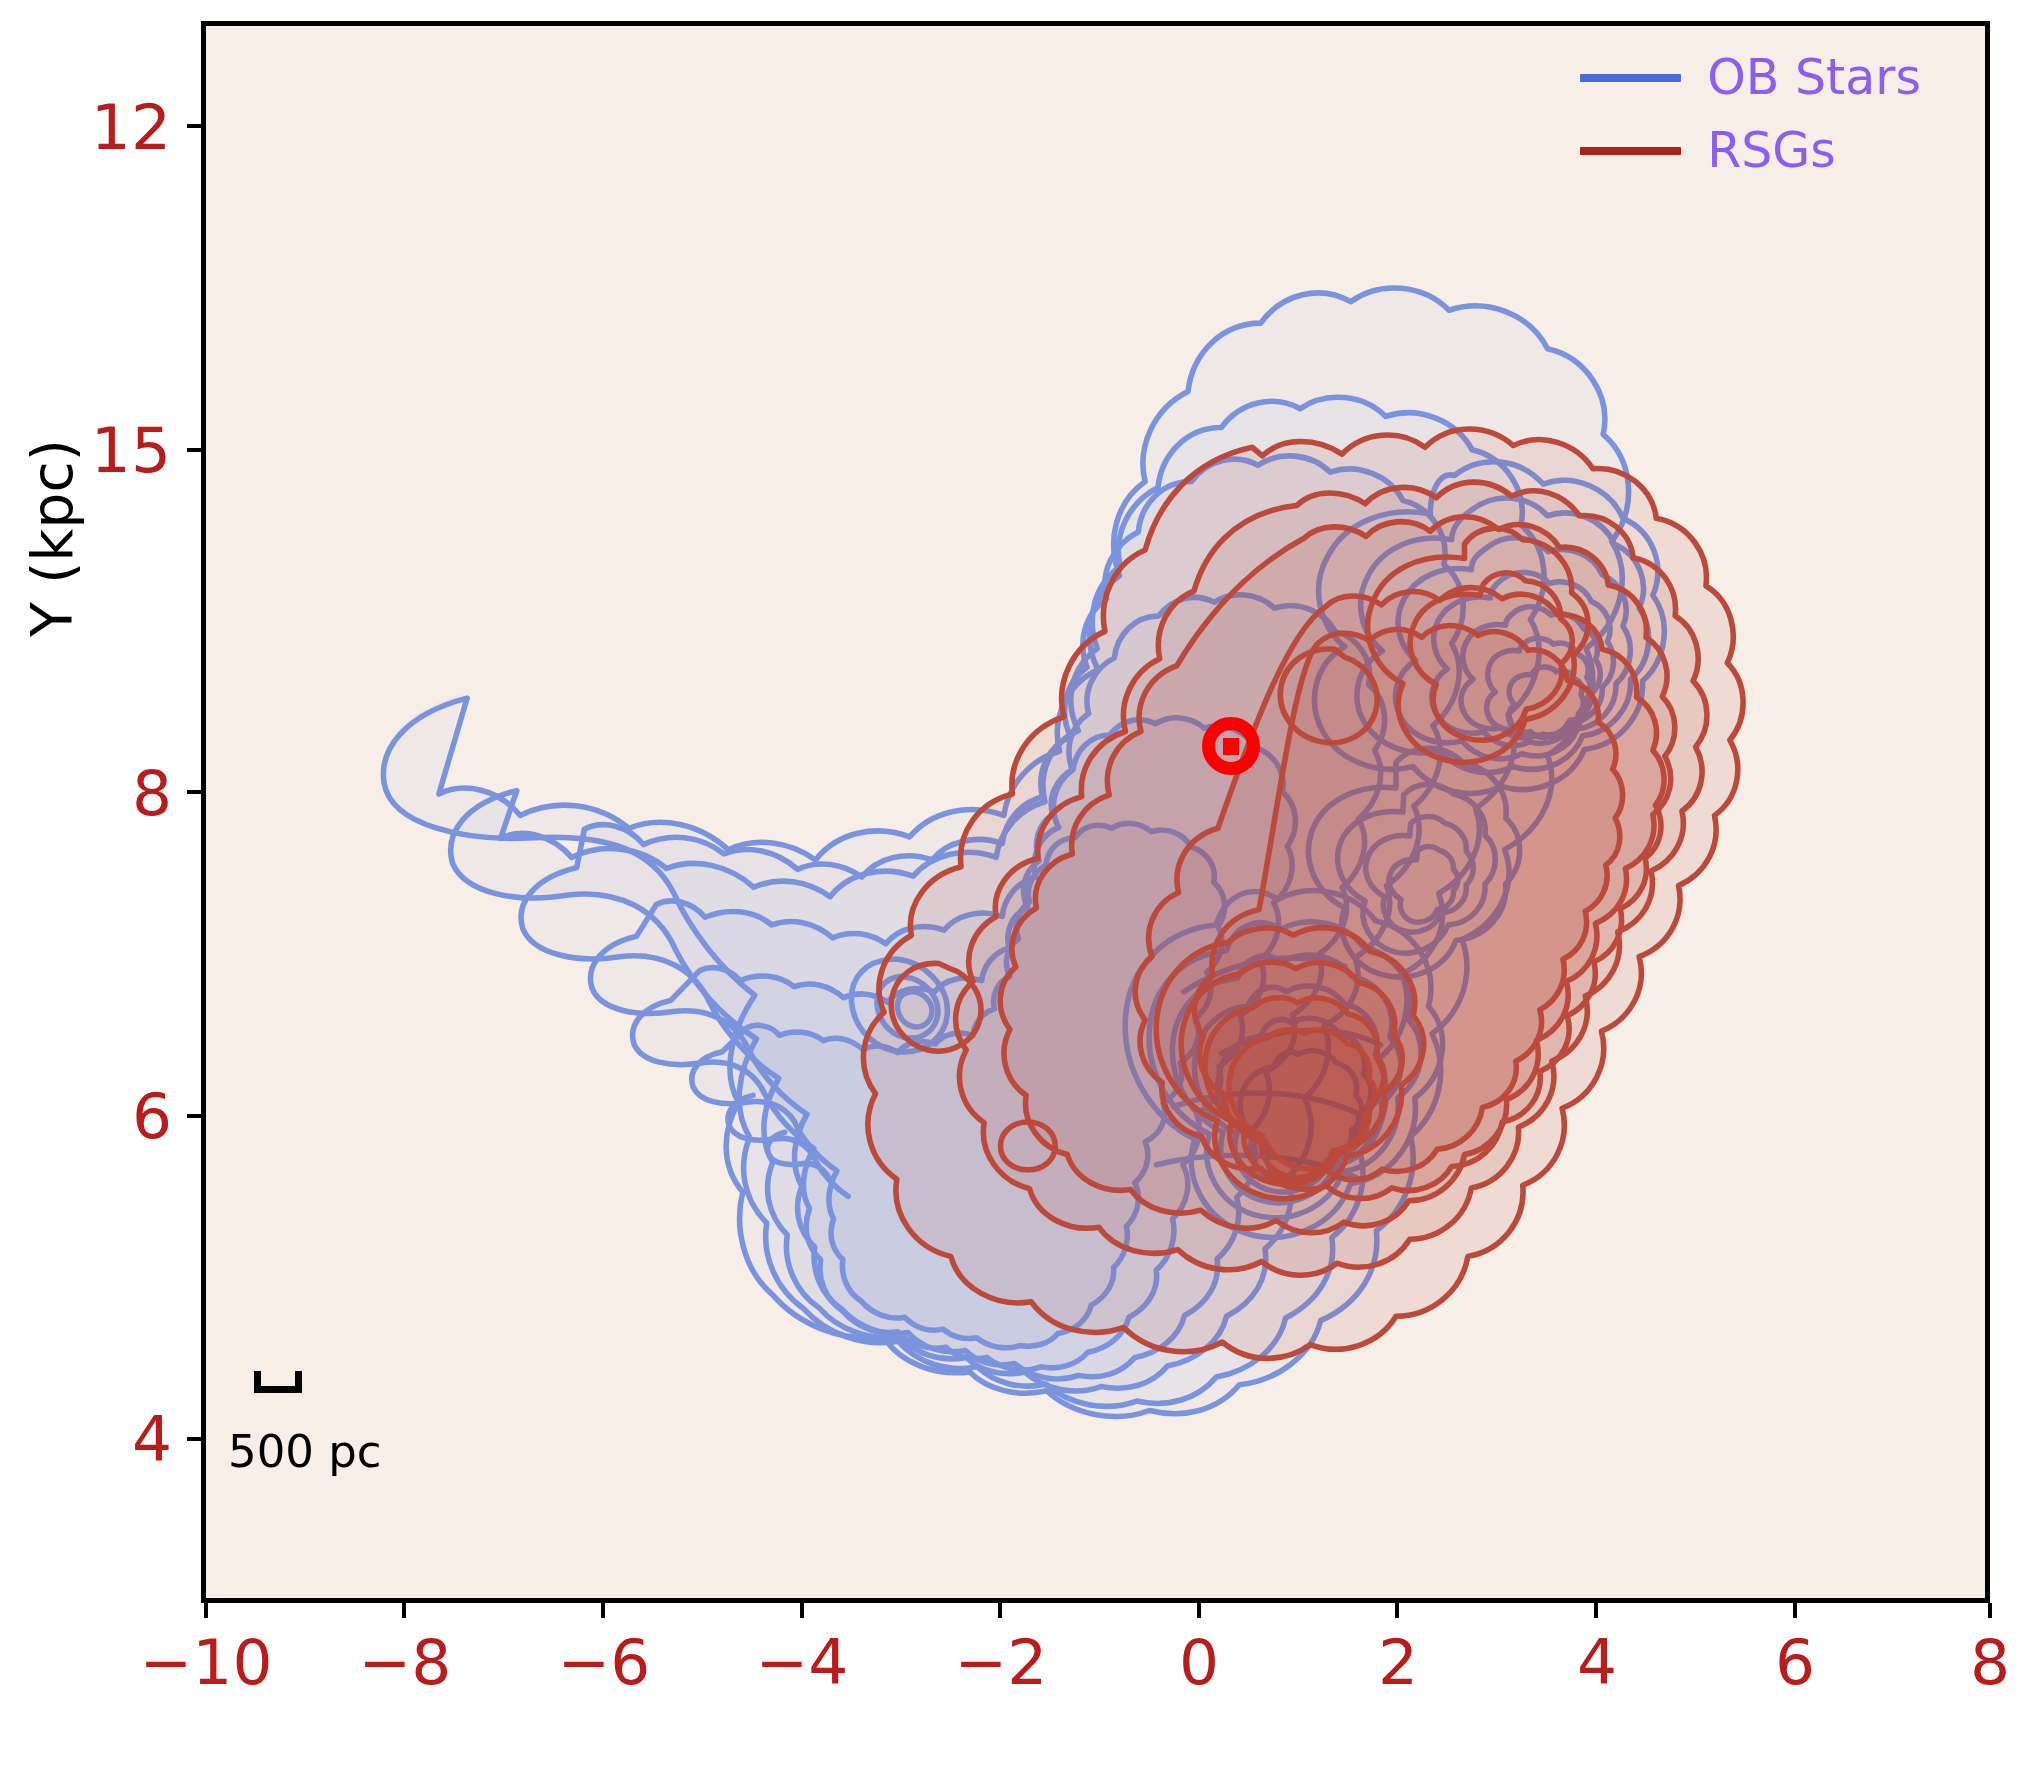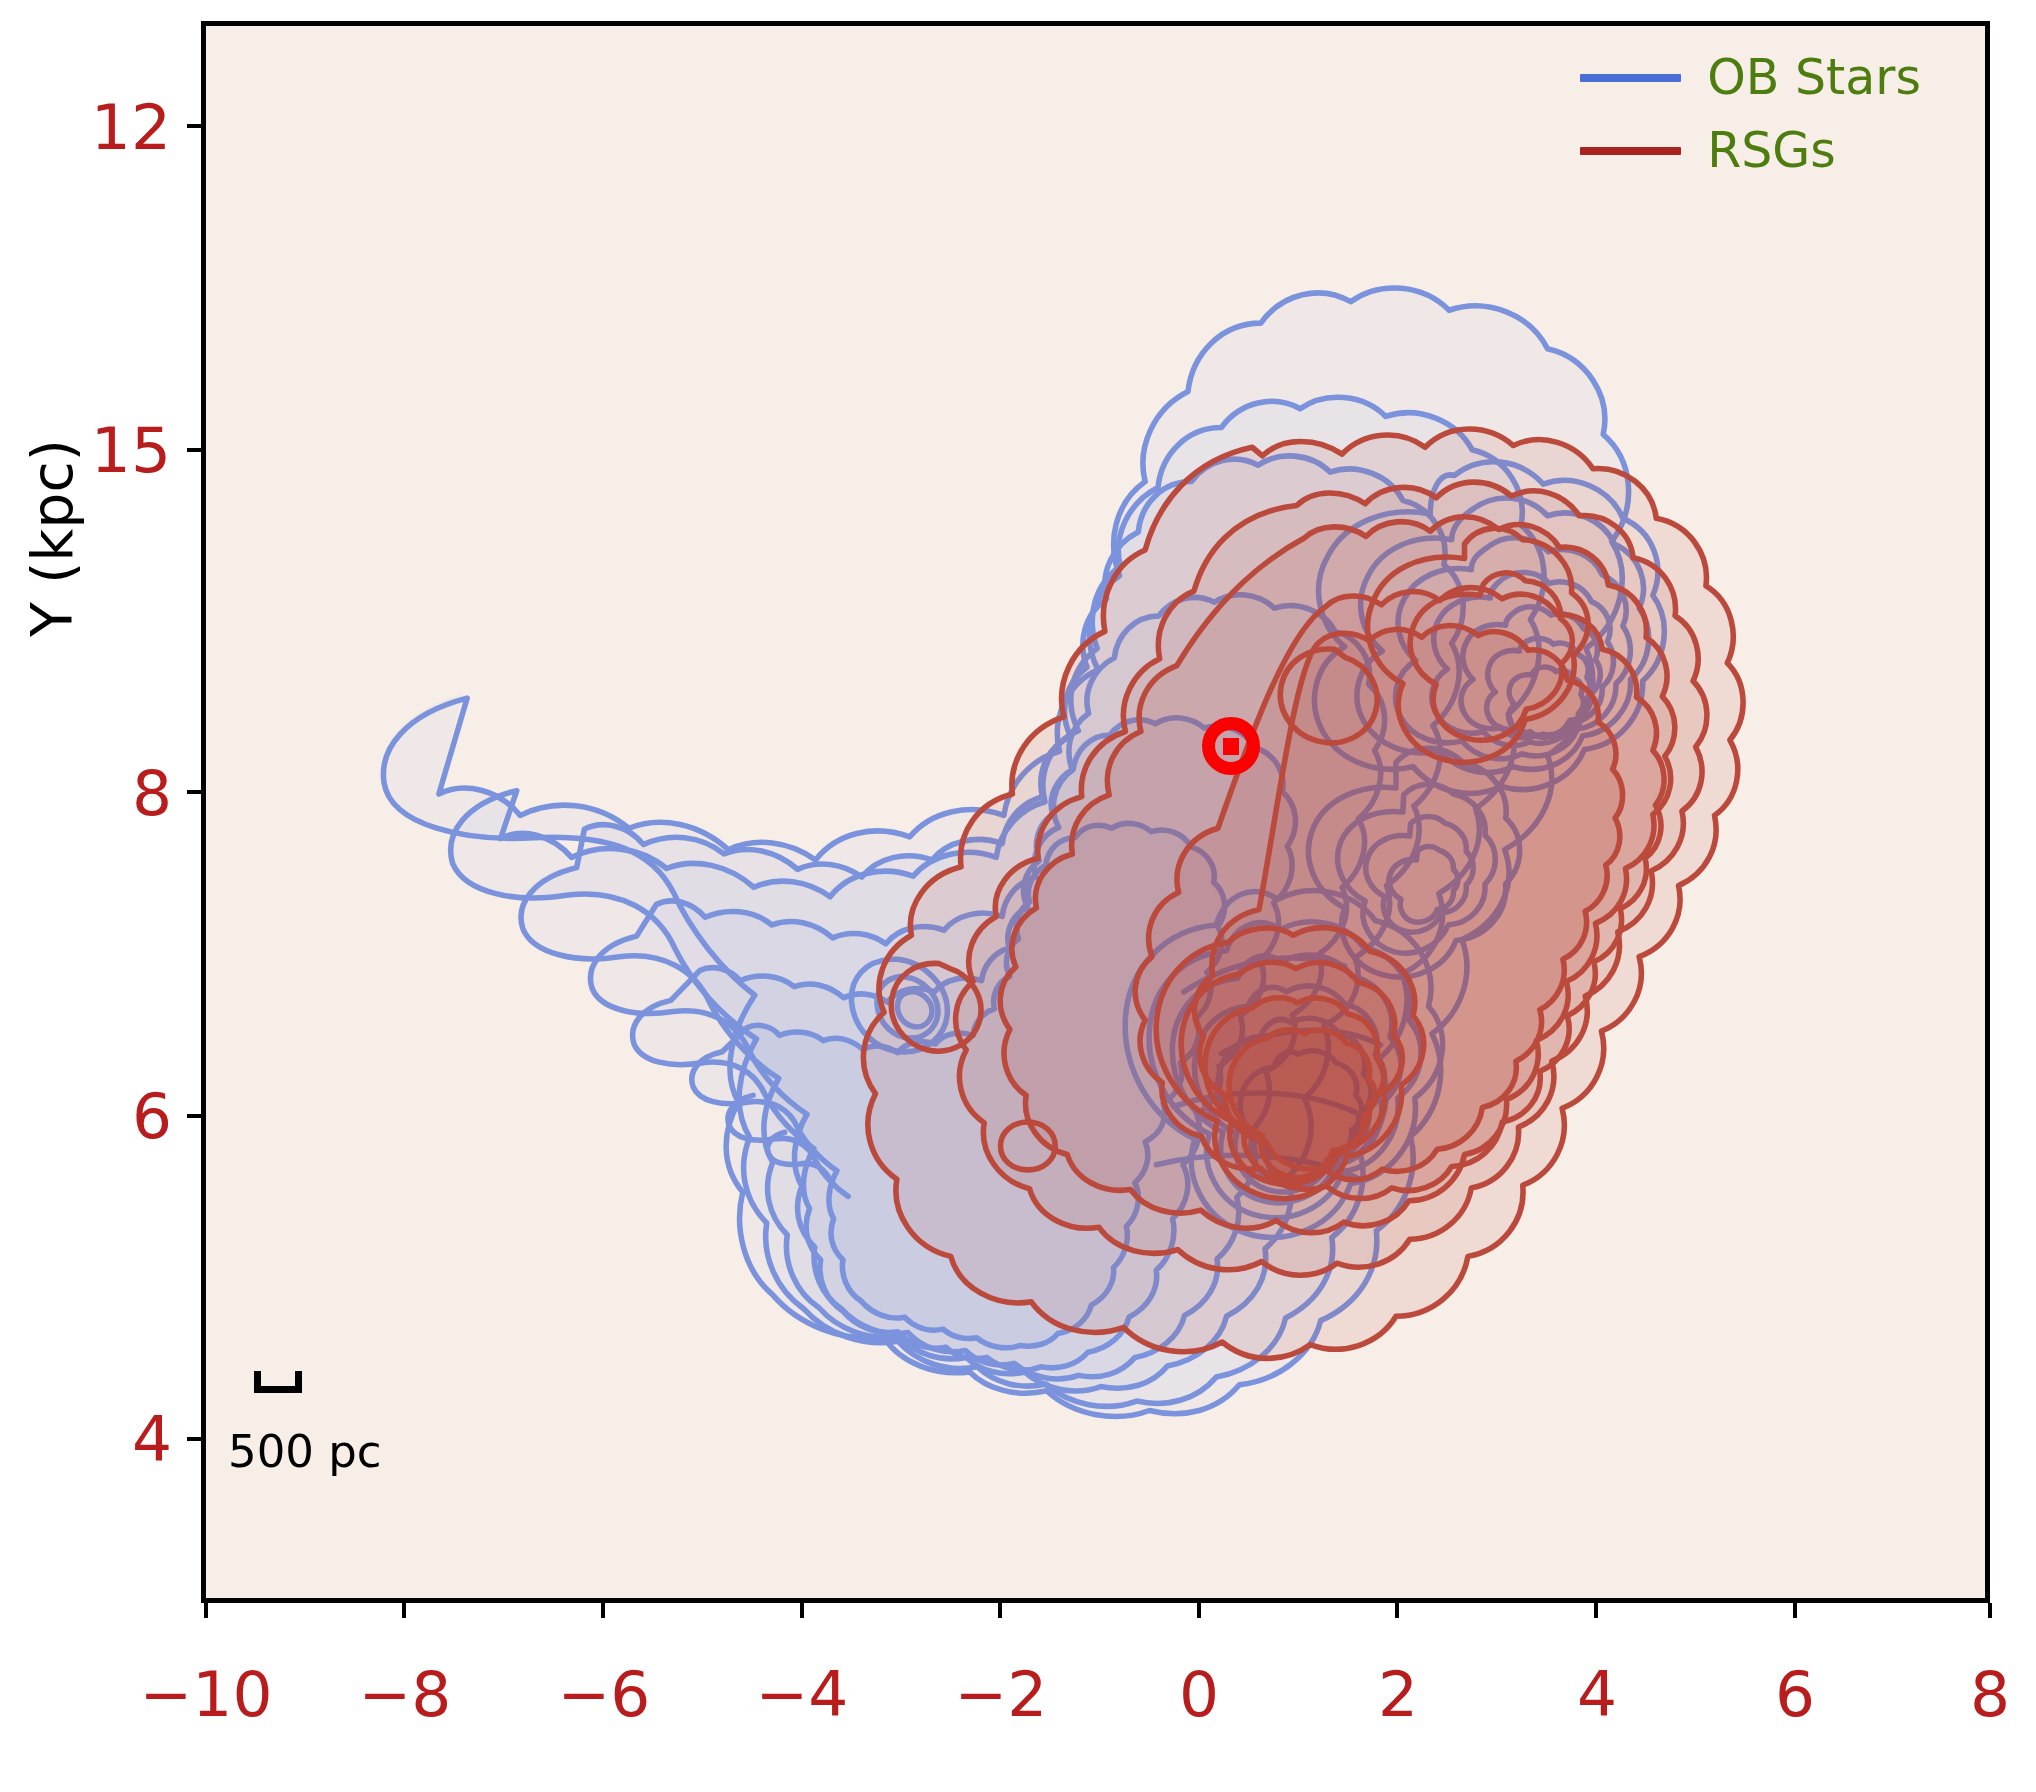--- a/index.html
+++ b/index.html
@@ -16,21 +16,21 @@
     box-sizing:border-box;
     overflow:hidden;
   }
   #contour-svg{position:absolute;left:0;top:0;width:100%;height:100%;display:block;}
 
   
   .tick{position:absolute;background:#000;}
   .xtick{width:4.3px;height:14.6px;}
   .ytick{height:4.3px;width:14.6px;}
   .ticklabel{position:absolute;color:#b91c1c;font-size:63px;line-height:1;white-space:nowrap;}
-  .xticklabel{transform:translateX(-50%);margin-top:32px;}
+  .xticklabel{transform:translateX(-50%);}
   .yticklabel{transform:translateY(-50%);text-align:right;}
 
   
   #xlabel{
     position:absolute;left:0;width:2037px;top:1685px;
     text-align:center;font-size:57px;color:#000;
   }
   #ylabel-wrap{
     position:absolute;left:-291px;top:505px;width:685px;text-align:center;
     transform:rotate(-90deg);transform-origin:center center;
@@ -38,21 +38,21 @@
   #ylabel{font-size:57px;color:#000;}
 
   
   #legend{
     position:absolute;right:64px;top:27px;
     display:flex;flex-direction:column;gap:24px;
     align-items:flex-start;
   }
   .legend-row{display:flex;align-items:center;gap:26px;}
   .legend-swatch{width:101px;height:8.6px;border-radius:0.9px;}
-  .legend-text{font-size:49px;color:#4d7c0f;line-height:1;}
+  .legend-text{font-size:49px;color:#8b5cf6;line-height:1;}
 
   
   #scalebar{position:absolute;left:22px;bottom:120px;}
   #scalebar-bracket{
     position:relative;width:48px;height:22px;
     border-left:7.7px solid #000;border-right:7.7px solid #000;border-bottom:7.7px solid #000;
     box-sizing:border-box;margin-left:26px;
   }
   #scalebar-label{margin-top:32px;font-size:45px;color:#000;white-space:nowrap;}
 

